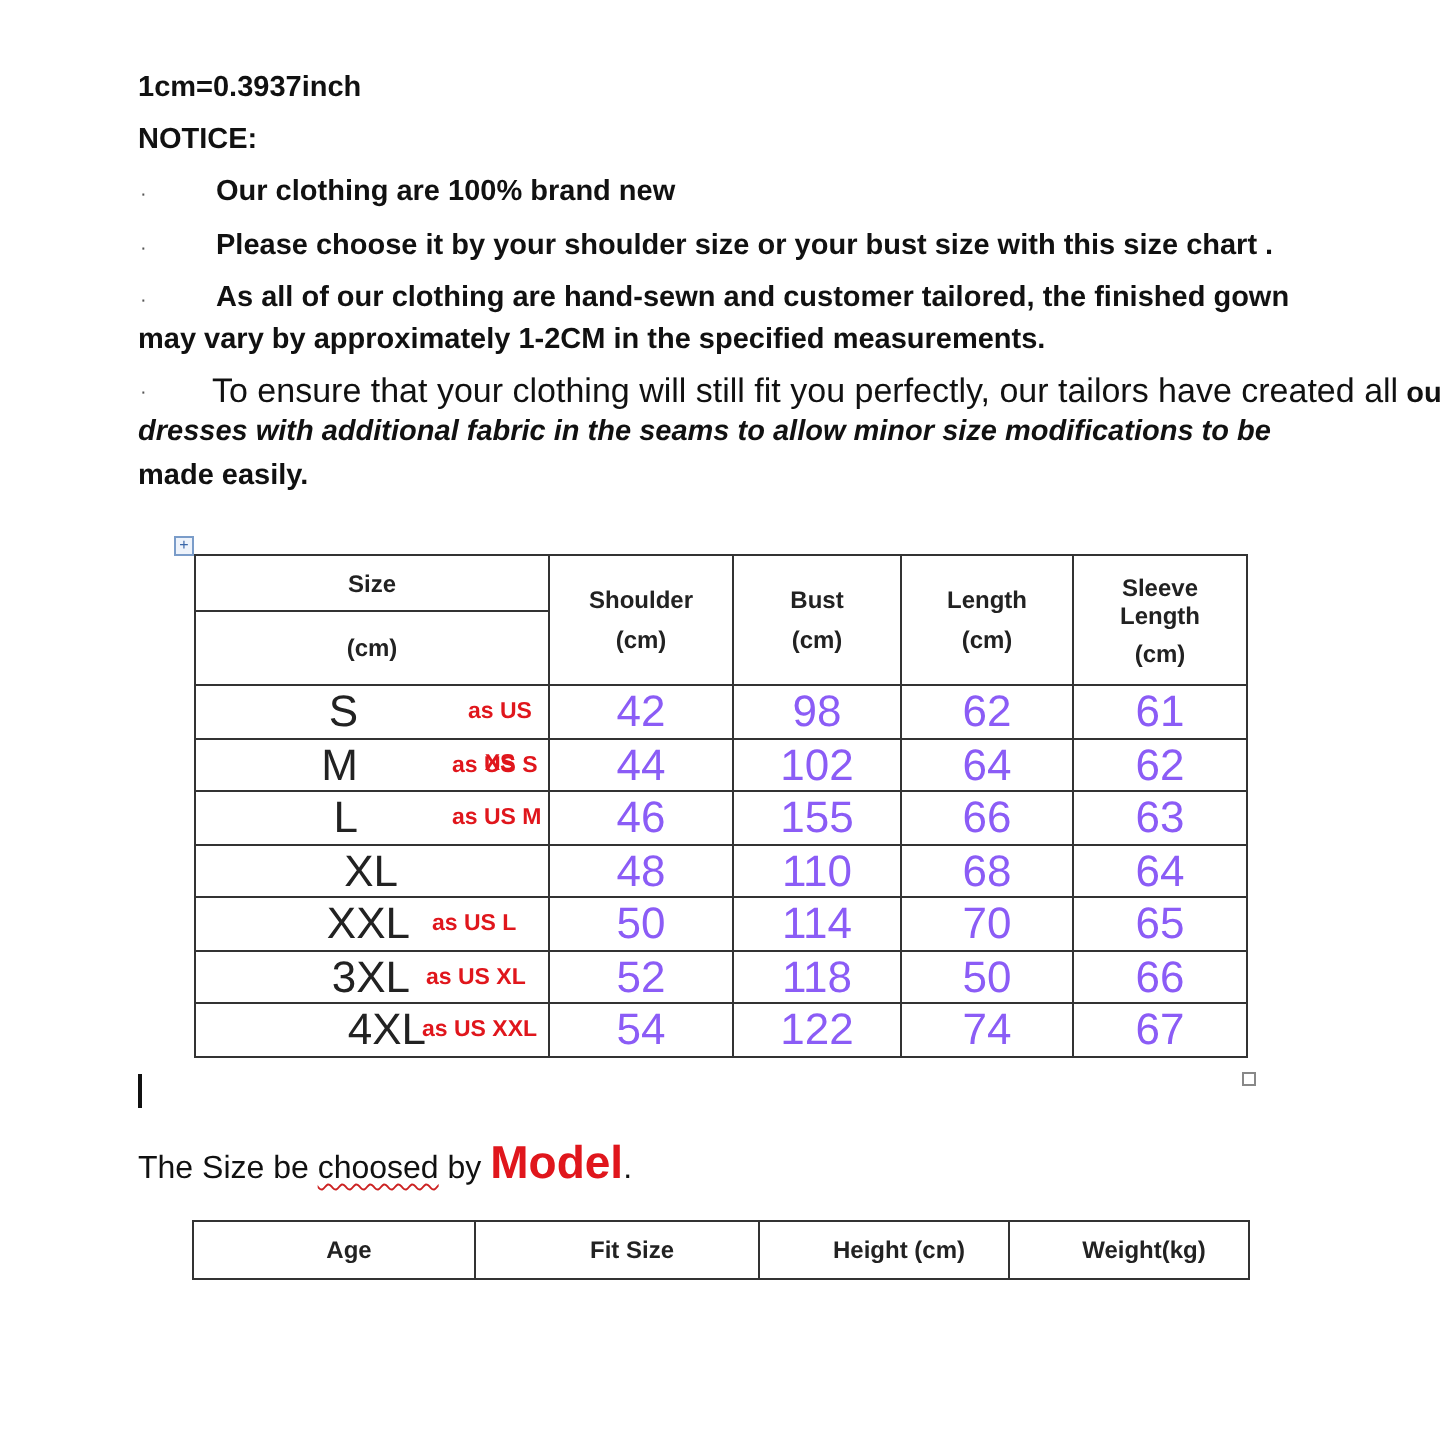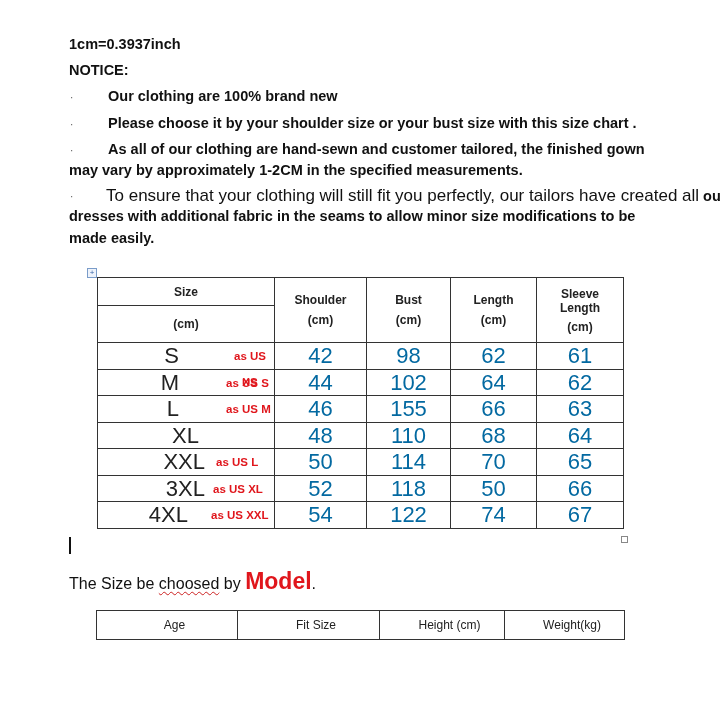--- a/index.html
+++ b/index.html
@@ -4,26 +4,26 @@
 <style>
   html, body { margin: 0; padding: 0; background: #ffffff; }
   body { width: 720px; height: 717px; position: relative; overflow: hidden; font-family: "Liberation Sans", sans-serif; color: #111; }
   .abs { position: absolute; }
   .line { font-weight: bold; font-size: 14.5px; white-space: nowrap; }
   .bullet { font-size: 10px; color: #555; }
   .small-note { font-weight: normal; font-size: 17px; }
   .sz-table { position: absolute; left: 97px; top: 277px; width: 526px; border-collapse: collapse; table-layout: fixed; }
   .sz-table td { border: 1.5px solid #333; text-align: center; padding: 0; }
   .hdr { font-weight: bold; font-size: 12px; color: #222; }
-  .num { font-size: 22px; color: #0369a1; height: 25.5px; line-height: 25px; }
+  .num { font-size: 22px; color: #8b5cf6; height: 25.5px; line-height: 25px; }
   .size-cell { font-size: 22px; color: #222; position: relative; }
   .size-cell .lbl { position: absolute; right: 95px; top: 0; line-height: 25px; }
   .size-cell .us { position: absolute; left: 128px; top: 0; line-height: 26px; font-size: 11.5px; font-weight: bold; color: #e0161c; }
   .model-table { position: absolute; left: 96px; top: 610px; width: 528px; border-collapse: collapse; table-layout: fixed; }
-  .model-table td { border: 1.5px solid #333; text-align: center; font-weight: normal; font-size: 12px; color: #222; height: 26px; padding-left: 16px; }
+  .model-table td { border: 1.5px solid #333; text-align: center; font-weight: bold; font-size: 12px; color: #222; height: 26px; padding-left: 16px; }
   .anchor { position: absolute; left: 87px; top: 268px; width: 8px; height: 8px; border: 1px solid #7a9cc9; background: #eef3fb; font-size: 8px; line-height: 8px; text-align: center; color: #3a67a9; }
   .cursor { position: absolute; left: 69px; top: 537px; width: 2px; height: 17px; background: #111; }
   .resize { position: absolute; left: 621px; top: 536px; width: 5px; height: 5px; border: 1px solid #888; background: #fff; }
   .model-title { position: absolute; left: 69px; top: 568px; font-size: 16px; color: #111; white-space: nowrap; }
   .model-title .wavy { text-decoration: underline wavy #c22; text-underline-offset: 2px; text-decoration-thickness: 1px; }
   .model-title .red { color: #e0161c; font-weight: bold; font-size: 23px; }
 </style>
 </head>
 <body>
 
@@ -35,21 +35,21 @@
 
 <div class="abs bullet" style="left:70px; top:119px;">·</div>
 <div class="abs line" style="left:108px; top:115px;text-align:center;">Please choose it by your shoulder size or your bust size with this size chart .</div>
 
 <div class="abs bullet" style="left:70px; top:145px;">·</div>
 <div class="abs line" style="left:108px; top:141px;">As all of our clothing are hand-sewn and customer tailored, the finished gown</div>
 <div class="abs line" style="left:69px; top:162px;text-align:center;">may vary by approximately 1-2CM in the specified measurements.</div>
 
 <div class="abs bullet" style="left:70px; top:191px;">·</div>
 <div class="abs line" style="left:106px; top:186px;"><span class="small-note">To ensure that your clothing will still fit you perfectly, our tailors have created all</span><span> our</span></div>
-<div class="abs line" style="left:69px; top:208px;">dresses with additional fabric in the seams to allow minor size modifications to be</div>
+<div class="abs line" style="left:69px; top:208px;font-style:italic;">dresses with additional fabric in the seams to allow minor size modifications to be</div>
 <div class="abs line" style="left:69px; top:230px;">made easily.</div>
 
 <div class="anchor">+</div>
 
 <table class="sz-table">
   <colgroup>
     <col style="width:177px">
       <col style="width:92px">
       <col style="width:84px">
       <col style="width:86px">
@@ -134,21 +134,21 @@
           <span class="lbl" style="right:69px">3XL</span>
           <span class="us" style="left:115px">as US XL</span>
         </td>
     <td class="num">52</td>
     <td class="num">118</td>
     <td class="num">50</td>
     <td class="num">66</td>
   </tr>
   <tr>
     <td class="num size-cell">
-          <span class="lbl" style="right:86px">4XL</span>
+          <span class="lbl" style="right:61px">4XL</span>
           <span class="us" style="left:113px">as US XXL</span>
         </td>
     <td class="num">54</td>
     <td class="num">122</td>
     <td class="num">74</td>
     <td class="num">67</td>
   </tr>
 </tbody>
   </table>
 

